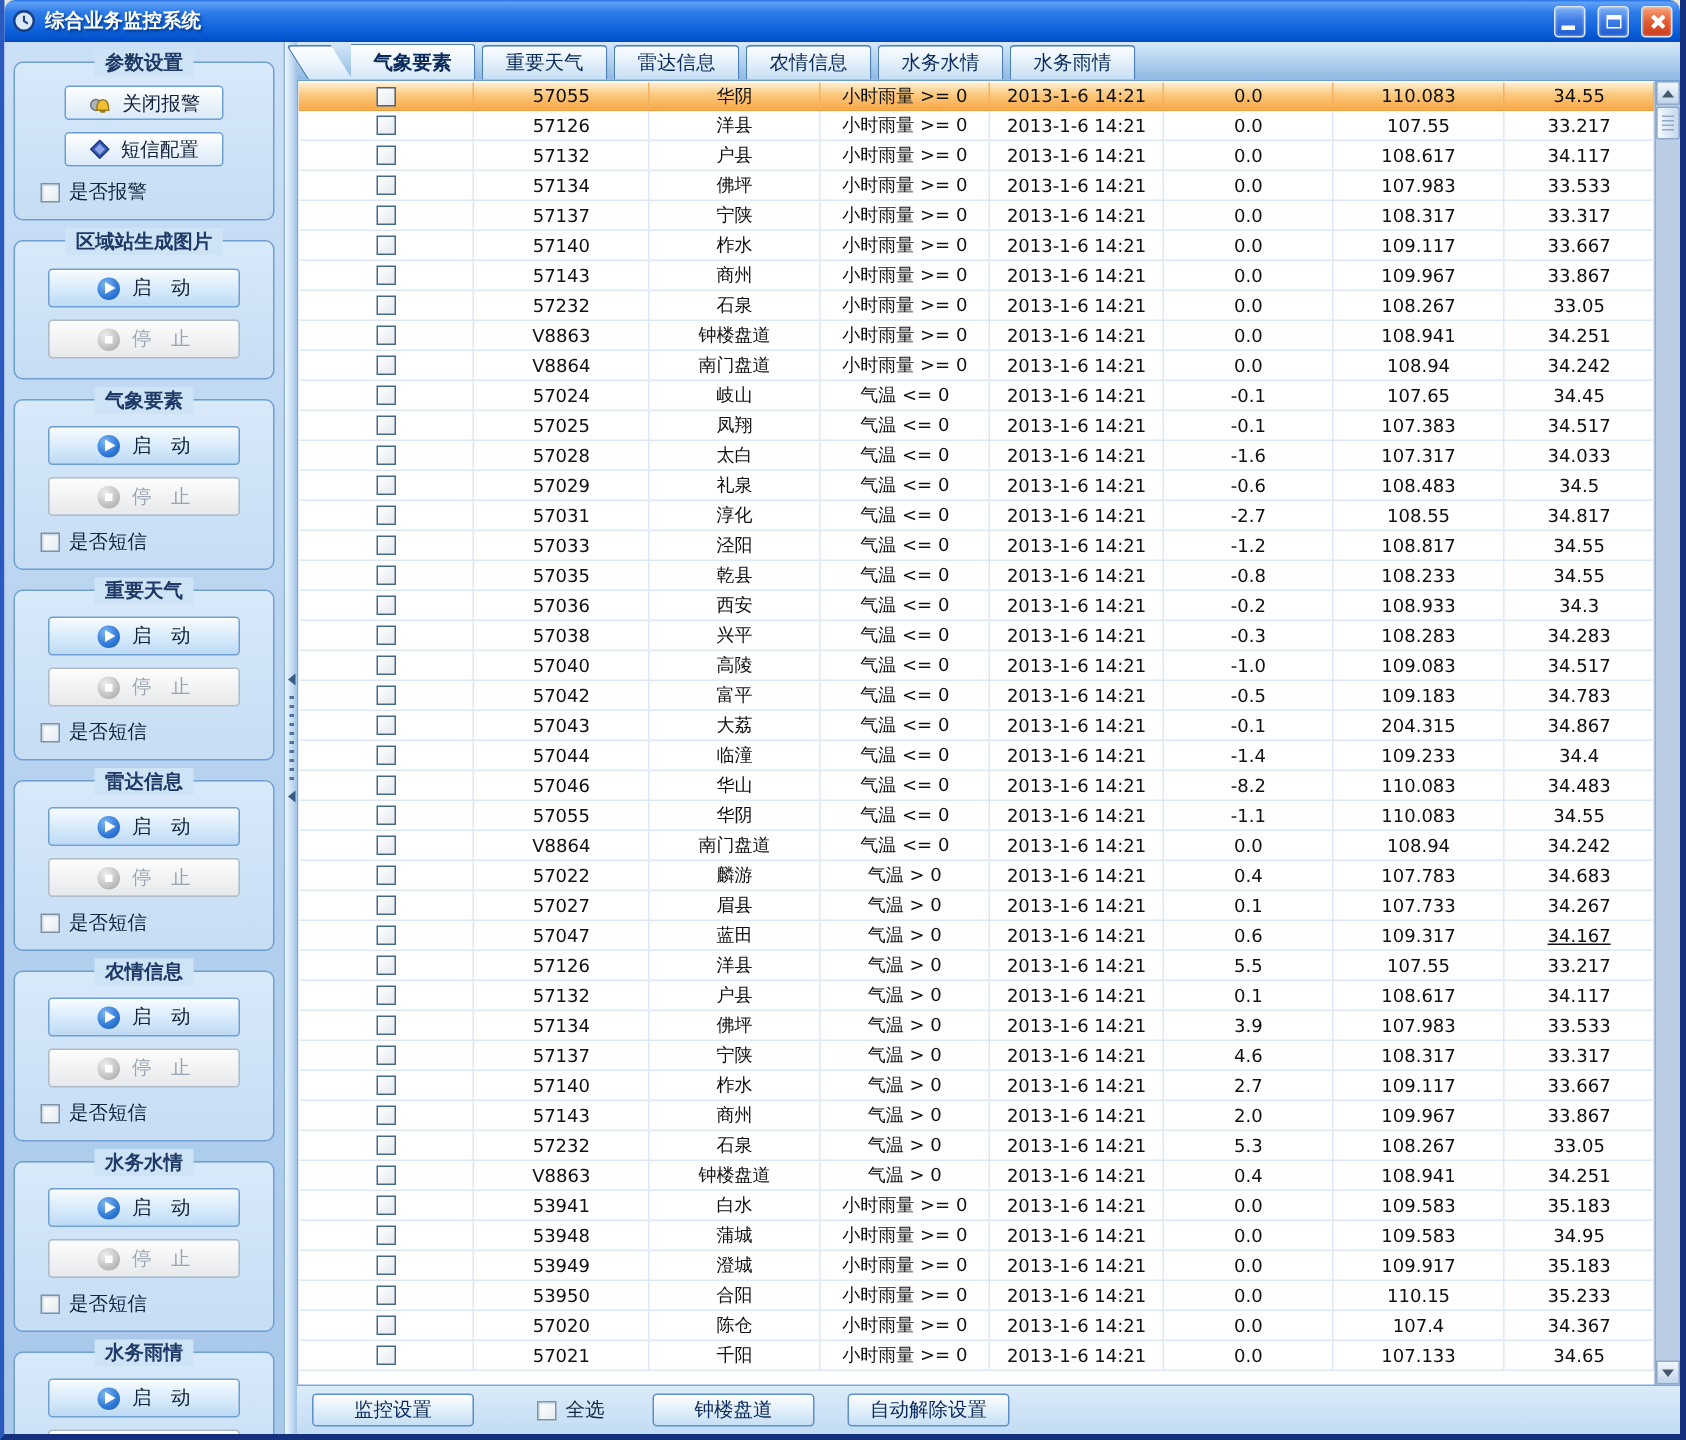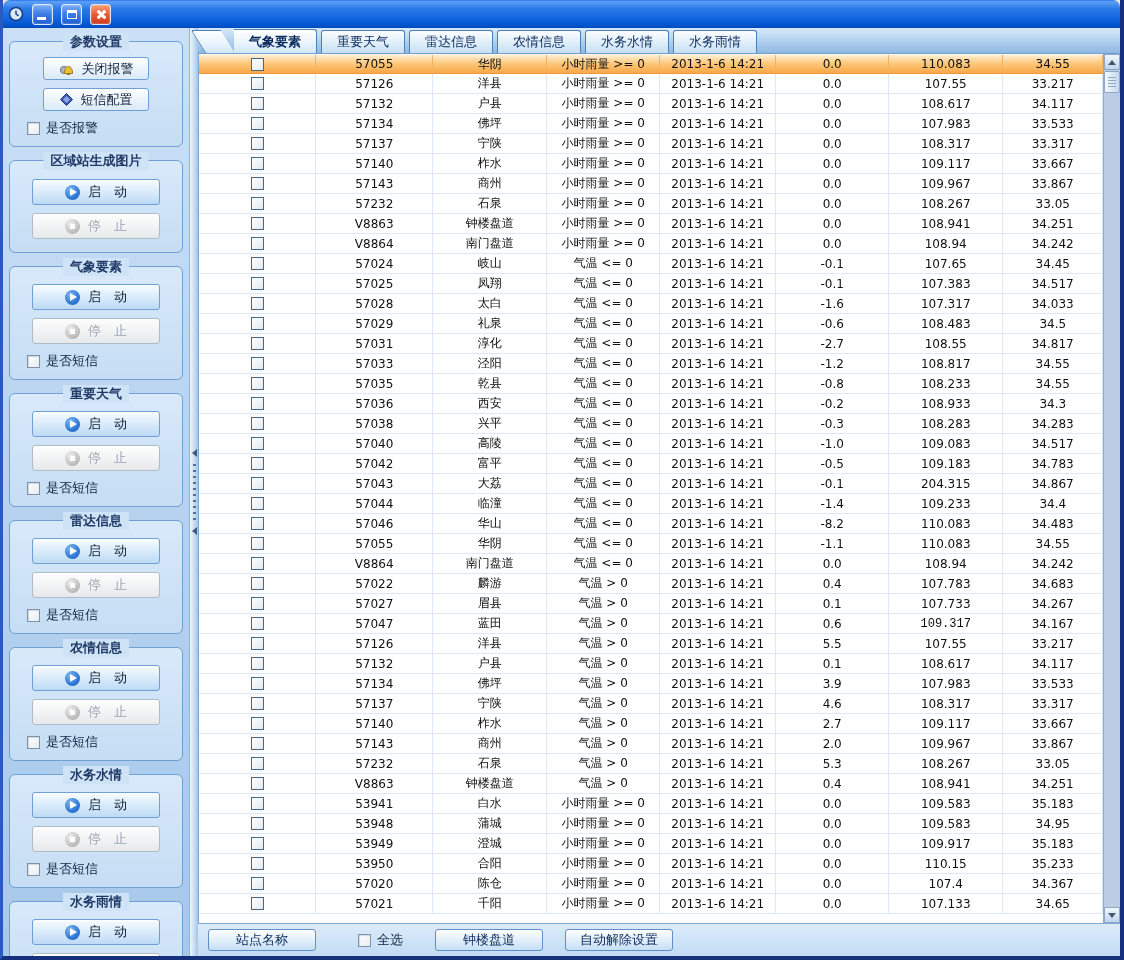--- a/index.html
+++ b/index.html
@@ -119,20 +119,21 @@
 </head>
 <body>
 
 <div class="window">
 
   <div class="titlebar">
     <svg width="16" height="16">
       <circle cx="8" cy="8" r="6.5" fill="#D8E8FA" stroke="#173F86" stroke-width="1.6"></circle>
       <path d="M8 4.5v3.5l2.6 1.8" stroke="#173F86" stroke-width="1.4" fill="none"></path>
     </svg>
+    <span class="title-text">综合业务监控系统</span>
     <div class="wbtn">
         <span class="glyph-min"></span>
       </div>
     <div class="wbtn">
         <span class="glyph-max"></span>
       </div>
     <div class="wbtn close">
         <span class="glyph-x"></span>
       </div>
   </div>
@@ -622,22 +623,22 @@
               </div>
               <div class="trow">
                 <div class="tcell" style="width: 118px;">
                   <span class="rowcb"></span>
                 </div>
                 <div class="tcell" style="width: 117px;">57047</div>
                 <div class="tcell" style="width: 115px;">蓝田</div>
                 <div class="tcell" style="width: 113px;">气温 &gt; 0</div>
                 <div class="tcell" style="width: 117px;">2013-1-6 14:21</div>
                 <div class="tcell" style="width: 113px;">0.6</div>
-                <div class="tcell" style="width: 115px; font-family: Liberation Mono, monospace;">109.317</div>
-                <div class="tcell" style="width: 100px;">34.167</div>
+                <div class="tcell" style="width: 115px;">109.317</div>
+                <div class="tcell" style="width: 100px; text-decoration: underline;">34.167</div>
               </div>
               <div class="trow">
                 <div class="tcell" style="width: 118px;">
                   <span class="rowcb"></span>
                 </div>
                 <div class="tcell" style="width: 117px;">57126</div>
                 <div class="tcell" style="width: 115px;">洋县</div>
                 <div class="tcell" style="width: 113px;">气温 &gt; 0</div>
                 <div class="tcell" style="width: 117px;">2013-1-6 14:21</div>
                 <div class="tcell" style="width: 113px;">5.5</div>
@@ -813,21 +814,21 @@
               <i></i>
             </div>
           <div class="strack"></div>
           <div class="sbtn">
               <span class="arr-dn"></span>
             </div>
         </div>
       </div>
 
       <div class="footer">
-        <div class="fbtn">站点名称</div>
+        <div class="fbtn">监控设置</div>
         <label class="cbrow">
           <span class="cb"></span>
           <span>全选</span>
         </label>
         <div class="fbtn gap1">钟楼盘道</div>
         <div class="fbtn gap2">自动解除设置</div>
       </div>
 
     </div>
   </div>

